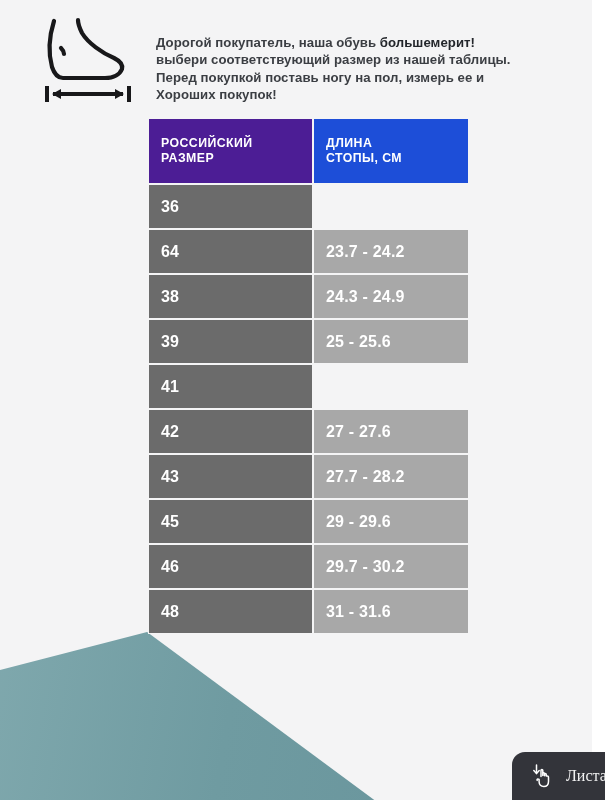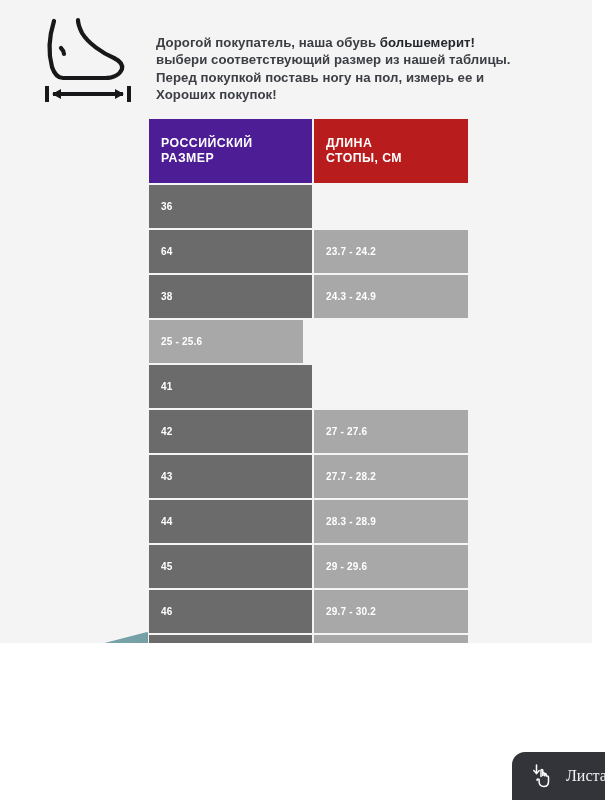--- a/index.html
+++ b/index.html
@@ -18,21 +18,21 @@
     height: 800px;
     background: #ffffff;
     overflow: hidden;
   }
 
   
   #canvas {
     position: absolute;
     left: 0; top: 0;
     width: 592px;
-    height: 643px;
+    height: 800px;
     background: #f4f4f5;
     overflow: hidden;
     text-decoration: underline;
   }
 
   
   #teal-wedge {
     position: absolute;
     left: 0;
     top: 600px;
@@ -74,41 +74,41 @@
     width: 321px;
     border-collapse: separate;
     border-spacing: 0;
   }
   #table .row { display: flex; width: 321px; }
 
   #table .cell {
     display: flex;
     align-items: center;
     padding-left: 12px;
-    font-size: 10px;
+    font-size: 16px;
     font-weight: bold;
     color: #ffffff;
     letter-spacing: 0.2px;
     border: 1px solid #f4f4f5;
   }
 
   #table .c-left  { width: 165px; background: #6b6b6b; }
   #table .c-right { width: 156px; background: #a8a8a8; }
 
   #table .head .cell {
     height: 66px;
     align-items: flex-start;
     padding-top: 17px;
     background: #4c1d95;
     font-size: 12.3px;
     line-height: 14.6px;
     white-space: pre-line;
     letter-spacing: 0.45px;
   }
-  #table .head .c-right { background: #b91c1c; }
+  #table .head .c-right { background: #1d4ed8; }
 
   #table .body .cell { height: 45px; }
 
   
   #scroll-hint {
     position: absolute;
     left: 512px;
     top: 752px;
     height: 48px;
     display: flex;
@@ -176,36 +176,33 @@
           </div>
           <div class="row">
             <div class="cell c-left">64</div>
             <div class="cell c-right">23.7 - 24.2</div>
           </div>
           <div class="row">
             <div class="cell c-left">38</div>
             <div class="cell c-right">24.3 - 24.9</div>
           </div>
           <div class="row">
+            <div class="cell c-left">39</div>
             <div class="cell c-right">25 - 25.6</div>
           </div>
           <div class="row">
             <div class="cell c-left">41</div>
           </div>
           <div class="row">
             <div class="cell c-left">42</div>
             <div class="cell c-right">27 - 27.6</div>
           </div>
           <div class="row">
             <div class="cell c-left">43</div>
             <div class="cell c-right">27.7 - 28.2</div>
-          </div>
-          <div class="row">
-            <div class="cell c-left">44</div>
-            <div class="cell c-right">28.3 - 28.9</div>
           </div>
           <div class="row">
             <div class="cell c-left">45</div>
             <div class="cell c-right">29 - 29.6</div>
           </div>
           <div class="row">
             <div class="cell c-left">46</div>
             <div class="cell c-right">29.7 - 30.2</div>
           </div>
           <div class="row">

